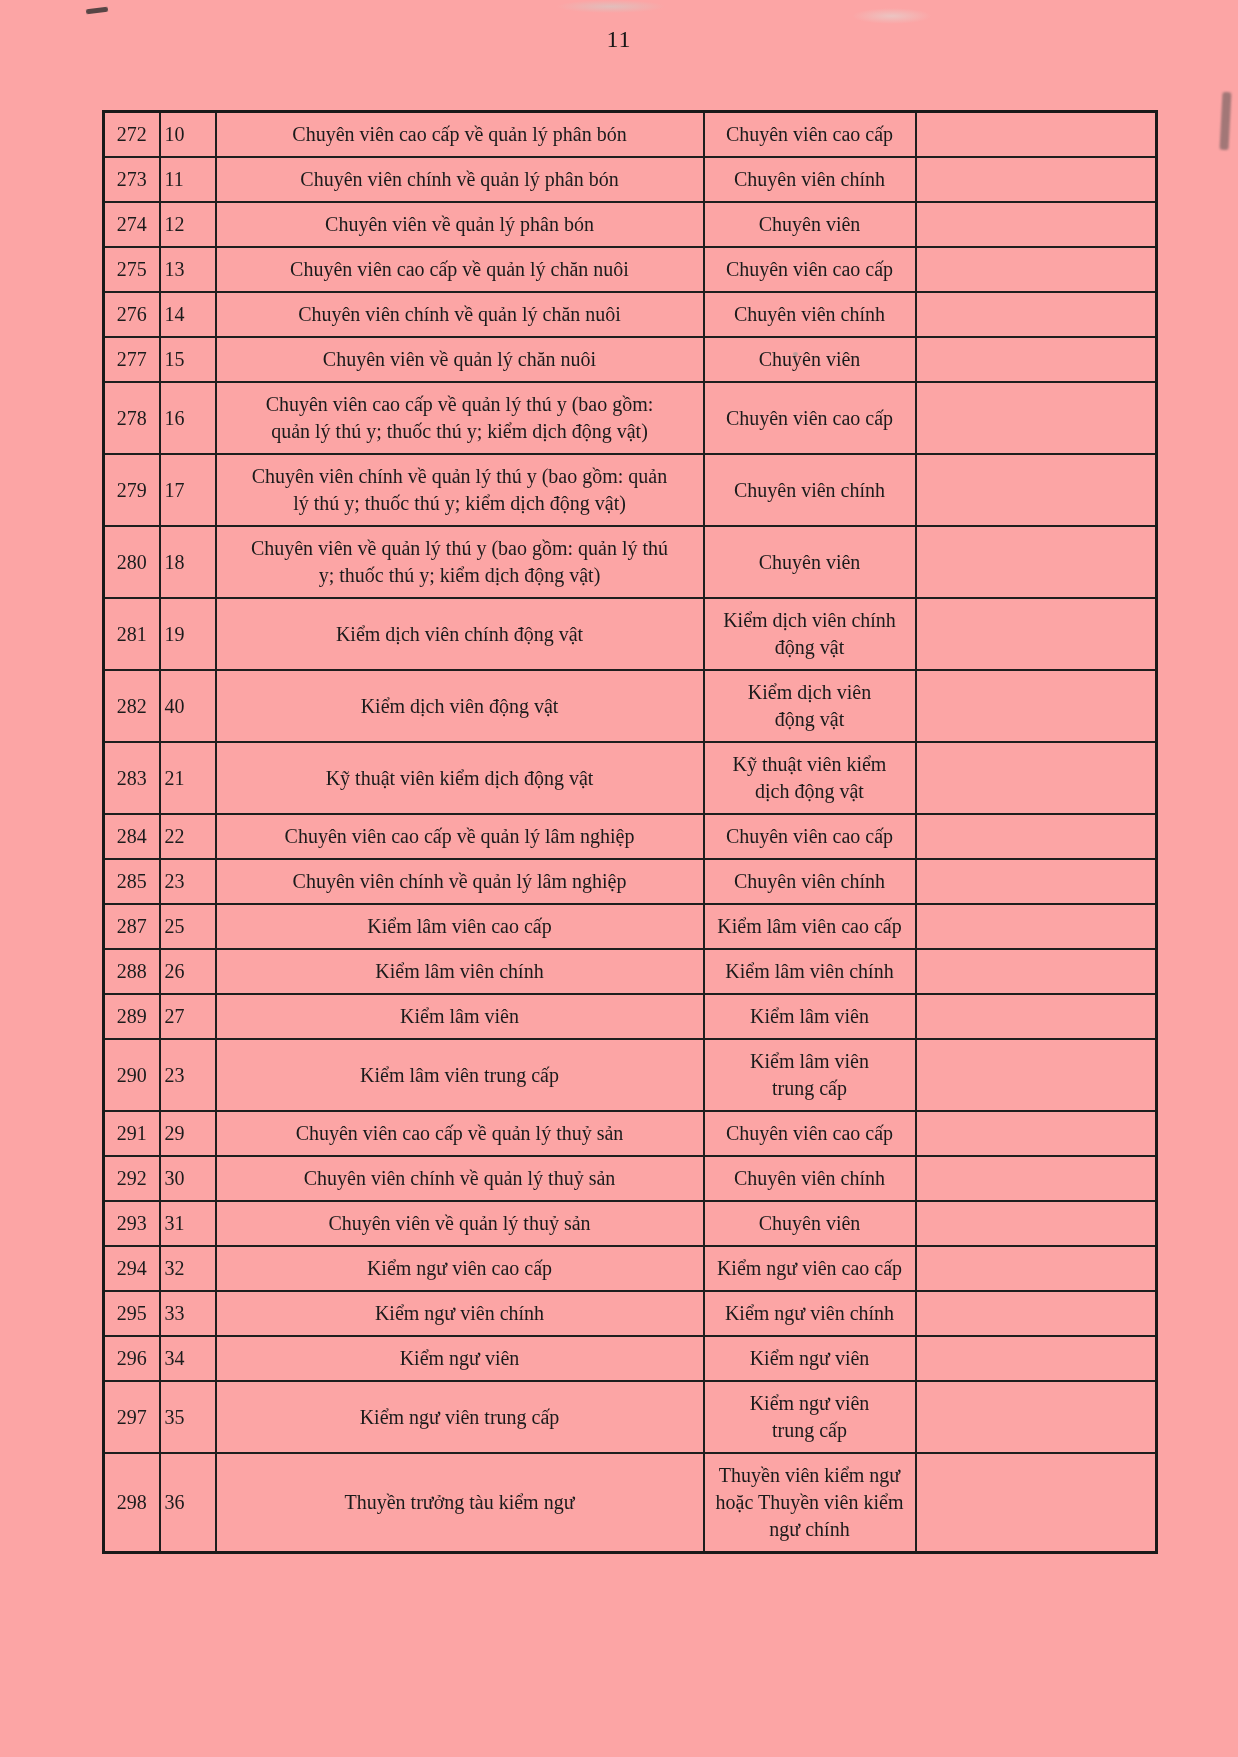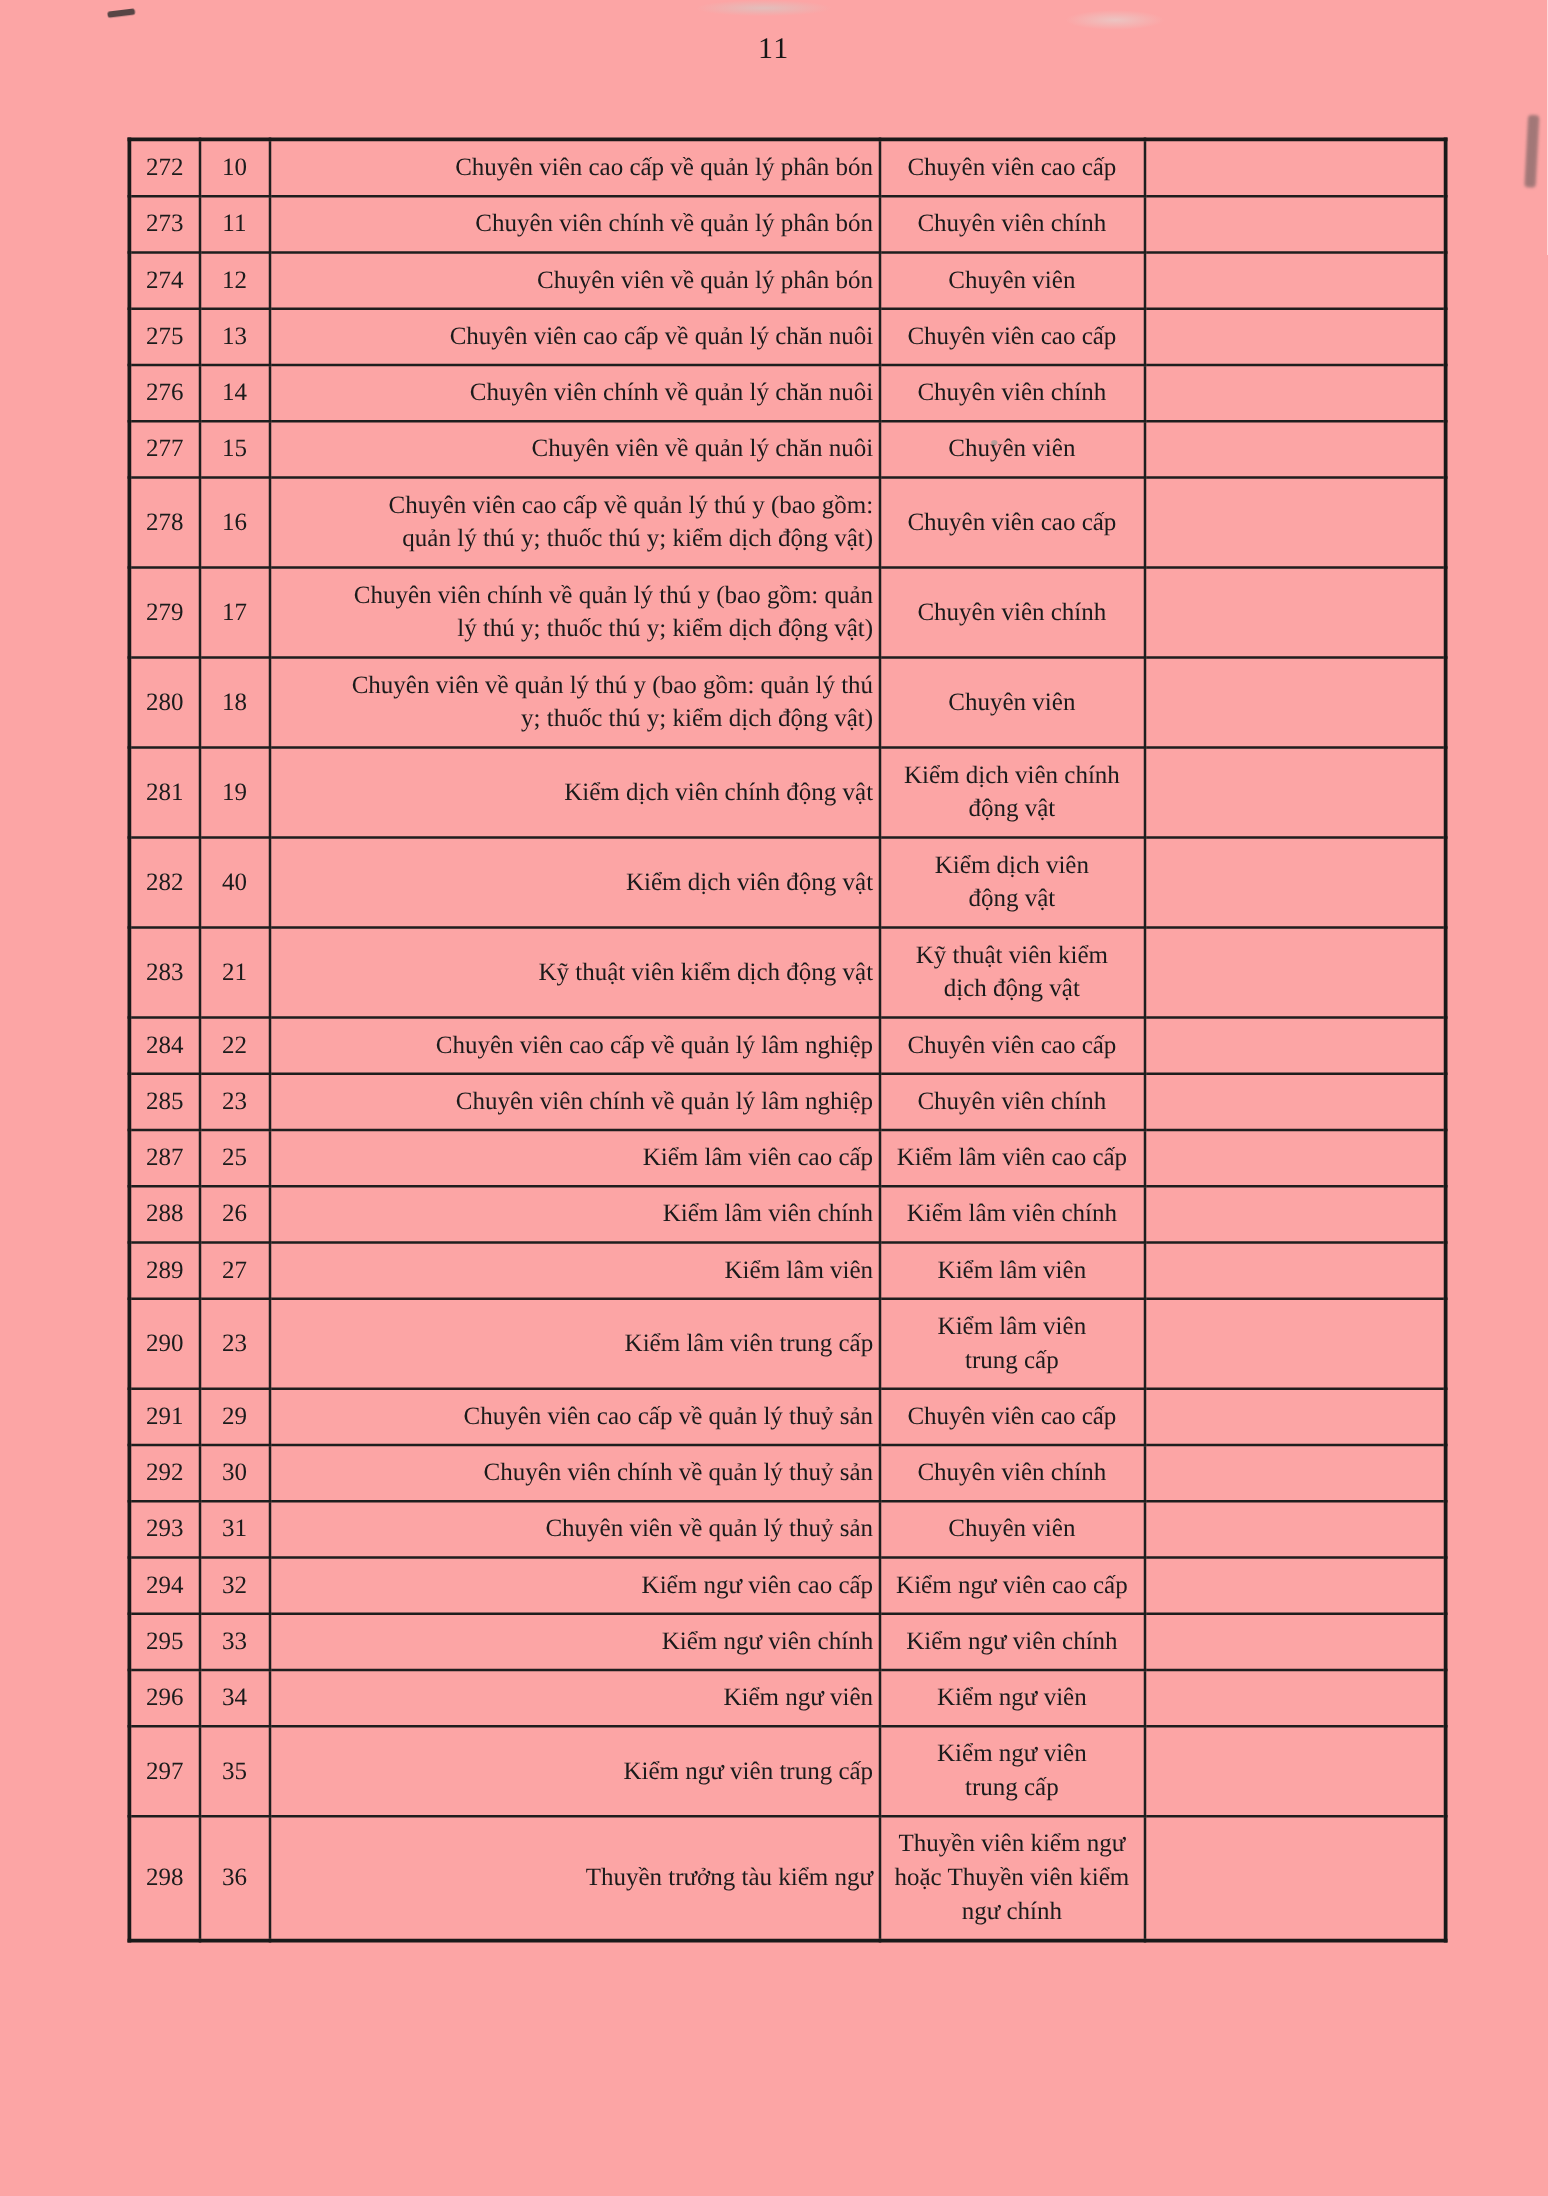--- a/index.html
+++ b/index.html
@@ -39,23 +39,23 @@
   table.doc-table td {
     border: 2px solid #1e1e1e;
     font-size: 20px;
     line-height: 1.35;
     padding: 8px 4px;
     vertical-align: middle;
     overflow: hidden;
     word-wrap: break-word;
   }
   td.col-no   { text-align: center; }
-  td.col-seq  { text-align: center; }
+  td.col-seq  { }
   td.col-title{
-    text-align: right;
+    text-align: center;
     padding-left: 7px;
     padding-right: 6px;
     white-space: pre-line;
   }
   td.col-rank {
     text-align: center;
     white-space: pre-line;
     padding-left: 2px;
     padding-right: 2px;
   }

